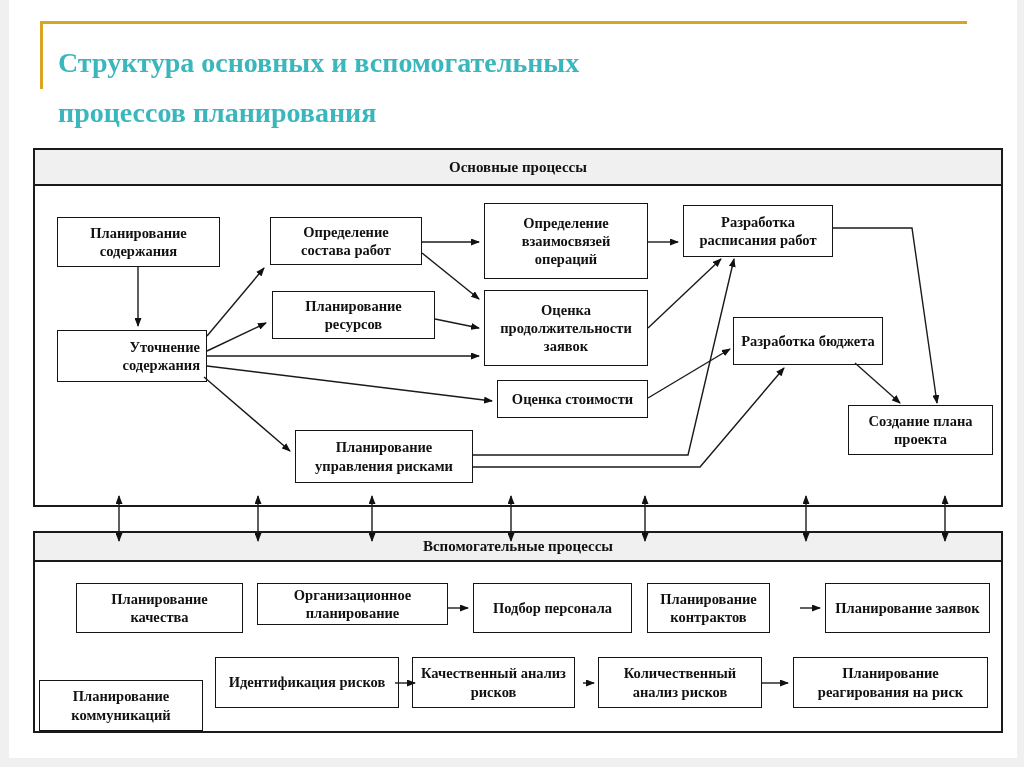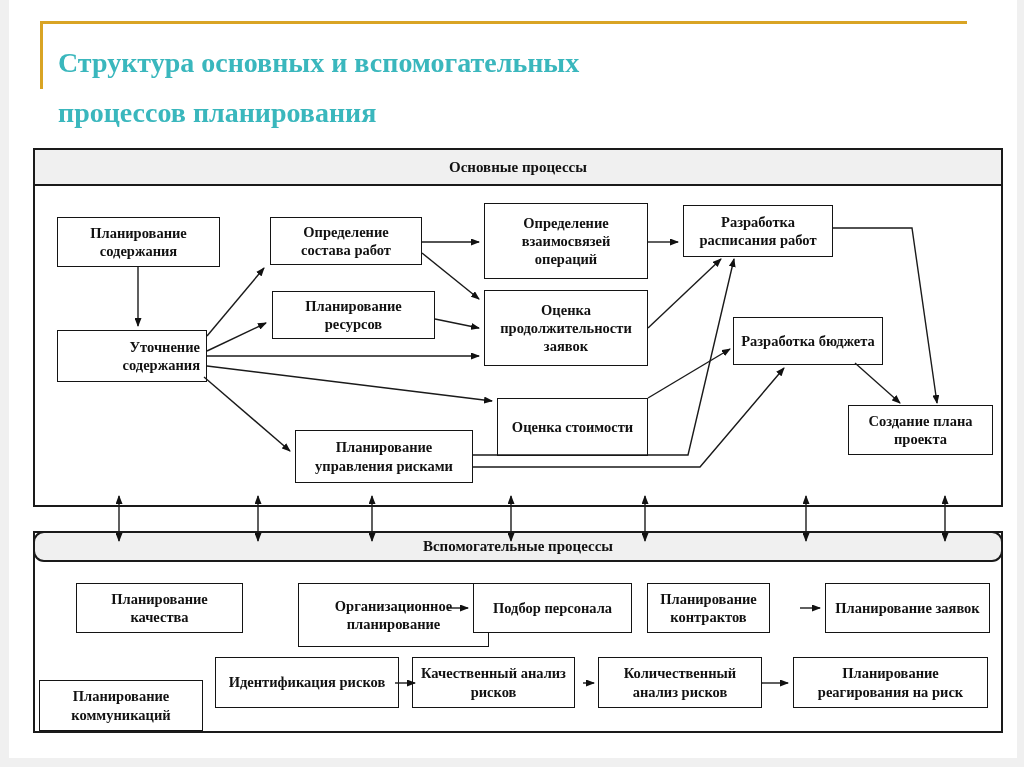--- a/index.html
+++ b/index.html
@@ -59,30 +59,30 @@
   <div class="frame" style="left:33px;top:148px;width:970px;height:359px;"></div>
   <div class="band" style="left:33px;top:148px;width:970px;height:38px;">Основные процессы</div>
 
   <div class="node" style="left:57px;top:217px;width:163px;height:50px;">Планирование содержания</div>
   <div class="node" style="left:270px;top:217px;width:152px;height:48px;">Определение состава работ</div>
   <div class="node" style="left:484px;top:203px;width:164px;height:76px;">Определение взаимосвязей операций</div>
   <div class="node" style="left:683px;top:205px;width:150px;height:52px;">Разработка расписания работ</div>
   <div class="node" style="left:272px;top:291px;width:163px;height:48px;">Планирование ресурсов</div>
   <div class="node" style="left:484px;top:290px;width:164px;height:76px;">Оценка продолжительности заявок</div>
   <div class="node" style="left:57px;top:330px;width:150px;height:52px;text-align:right;">Уточнение содержания</div>
-  <div class="node" style="left:497px;top:380px;width:151px;height:58px;margin-top:18px;">Оценка стоимости</div>
+  <div class="node" style="left:497px;top:380px;width:151px;height:38px;">Оценка стоимости</div>
   <div class="node" style="left:733px;top:317px;width:150px;height:48px;">Разработка бюджета</div>
   <div class="node" style="left:848px;top:405px;width:145px;height:50px;">Создание плана проекта</div>
   <div class="node" style="left:295px;top:430px;width:178px;height:53px;">Планирование управления рисками</div>
 
   <div class="frame" style="left:33px;top:531px;width:970px;height:202px;"></div>
-  <div class="band" style="left:33px;top:531px;width:970px;height:31px;border-radius:11px;">Вспомогательные процессы</div>
+  <div class="band" style="left:33px;top:531px;width:970px;height:31px;">Вспомогательные процессы</div>
 
   <div class="node" style="left:76px;top:583px;width:167px;height:50px;">Планирование качества</div>
-  <div class="node" style="left:257px;top:583px;width:191px;height:64px;margin-left:41px;">Организационное планирование</div>
+  <div class="node" style="left:257px;top:583px;width:191px;height:42px;">Организационное планирование</div>
   <div class="node" style="left:473px;top:583px;width:159px;height:50px;">Подбор персонала</div>
   <div class="node" style="left:647px;top:583px;width:123px;height:50px;">Планирование контрактов</div>
   <div class="node" style="left:825px;top:583px;width:165px;height:50px;">Планирование заявок</div>
 
   <div class="node" style="left:39px;top:657px;width:164px;height:51px;margin-top:23px;">Планирование коммуникаций</div>
   <div class="node" style="left:215px;top:657px;width:184px;height:51px;">Идентификация рисков</div>
   <div class="node" style="left:412px;top:657px;width:163px;height:51px;">Качественный анализ рисков</div>
   <div class="node" style="left:598px;top:657px;width:164px;height:51px;">Количественный анализ рисков</div>
   <div class="node" style="left:793px;top:657px;width:195px;height:51px;">Планирование реагирования на риск</div>
 

